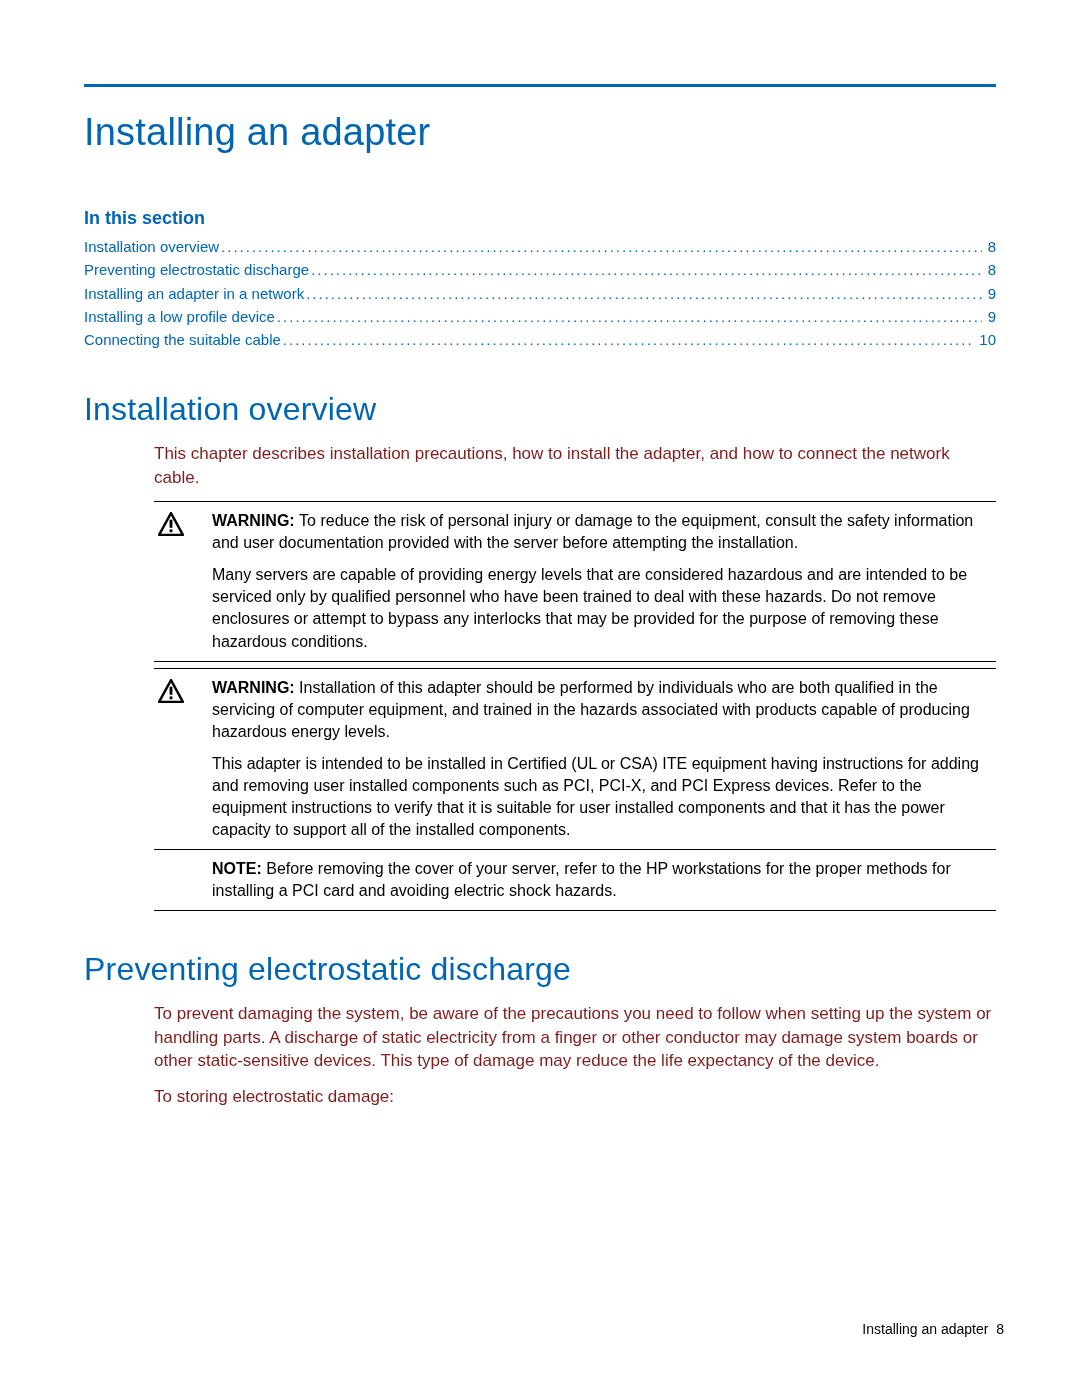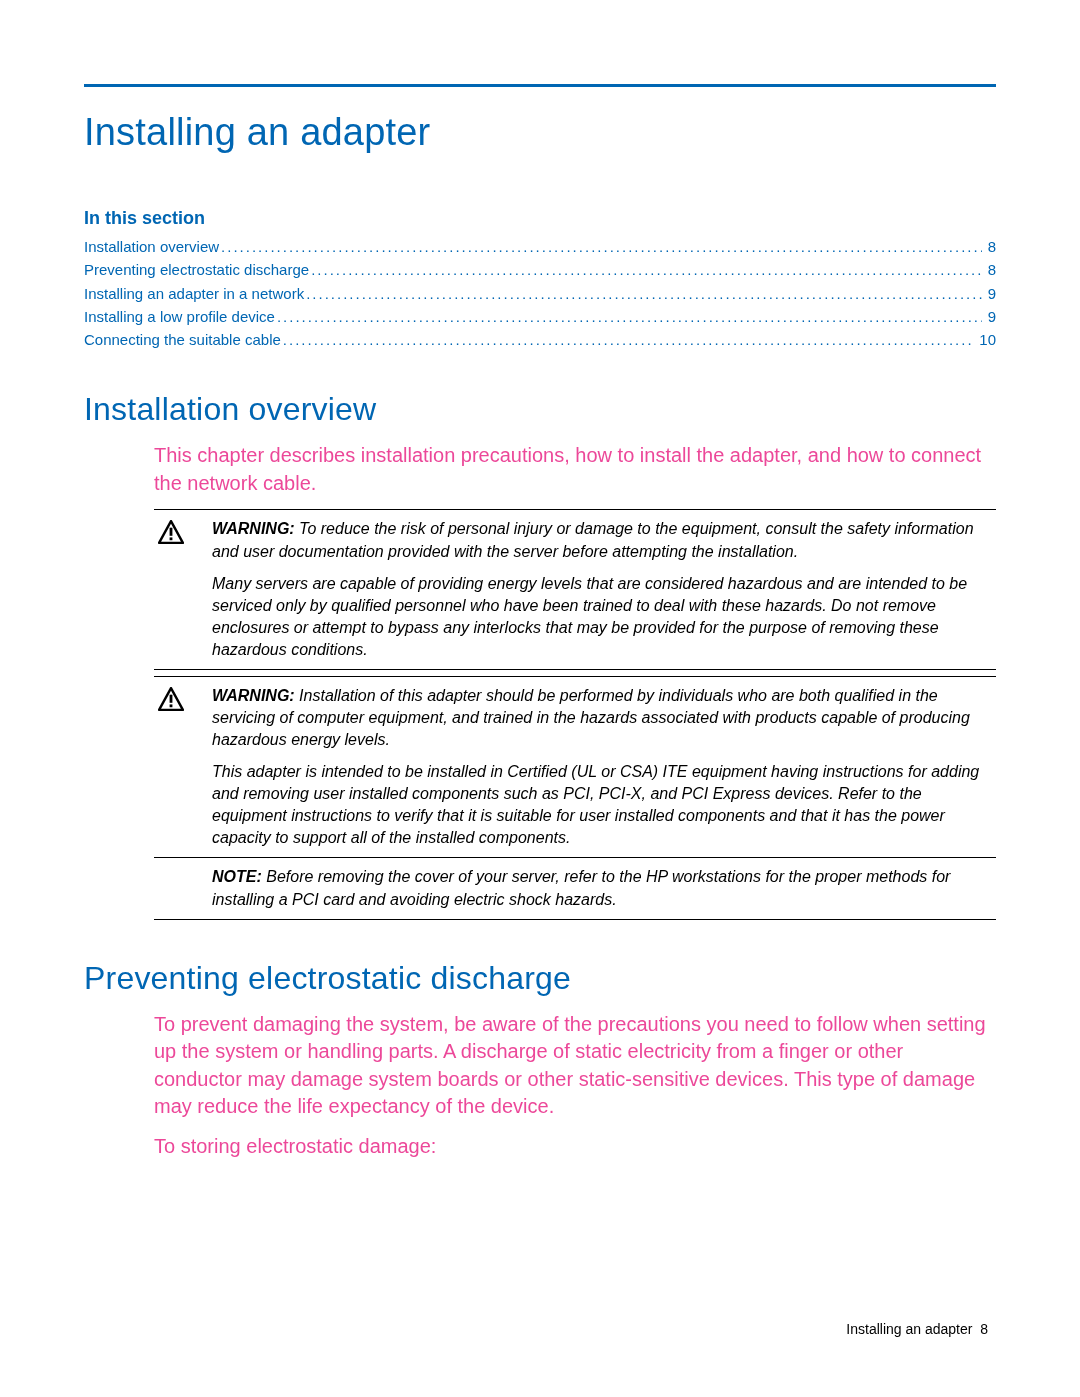--- a/index.html
+++ b/index.html
@@ -56,36 +56,35 @@
     .h2 {
       font-size: 32px;
       font-weight: 400;
       color: #0066b3;
       margin-top: 40px;
       margin-bottom: 14px;
       letter-spacing: 0.2px;
     }
     .body-text {
       margin-left: 70px;
-      font-size: 20px;
+      font-size: 17px;
       line-height: 1.38;
-      color: #ec4899;
+      color: #7f1d1d;
     }
     .body-text p { margin-bottom: 12px; }
     .callout {
       margin-left: 70px;
       margin-top: 6px;
     }
     .callout-row {
       display: flex;
       align-items: flex-start;
       border-top: 1px solid #000;
       border-bottom: 1px solid #000;
       padding: 8px 0;
-      font-style: italic;
     }
     .callout-row + .callout-row { border-top: none; }
     .callout-block + .callout-block { }
     .icon-col {
       width: 58px;
       flex: 0 0 58px;
       display: flex;
       justify-content: flex-start;
       padding-left: 4px;
       padding-top: 2px;
@@ -117,21 +116,21 @@
       position: absolute;
       left: 0;
       top: 0;
       color: #0066b3;
       font-size: 22px;
       line-height: 1.1;
     }
     .footer {
       position: absolute;
       bottom: 60px;
-      right: 92px;
+      right: 76px;
       font-size: 14px;
       color: #000;
     }
   </style>
 </head>
 <body>
 
 <div class="page">
   <div class="top-rule"></div>
 

